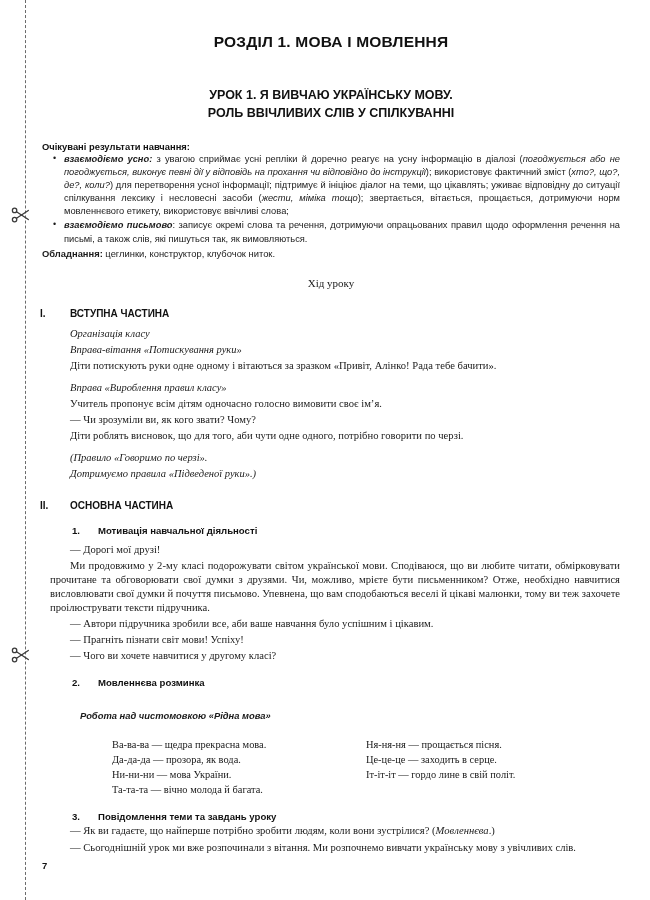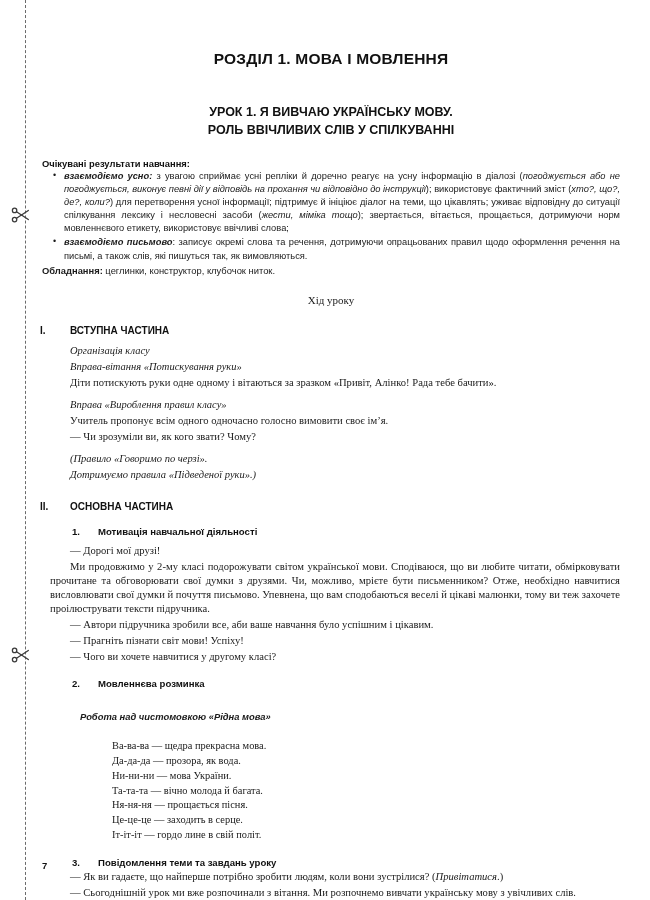--- a/index.html
+++ b/index.html
@@ -46,21 +46,21 @@
     padding: 0 30px 0 42px;
   }
 
   h1.chapter-title {
     font-family: "Liberation Sans", "DejaVu Sans", sans-serif;
     font-size: 15.5px;
     font-weight: bold;
     text-align: center;
     letter-spacing: 0.2px;
     margin: 0;
-    padding-top: 50px;
+    padding-top: 33px;
     color: #111;
   }
 
   .lesson-title {
     font-family: "Liberation Sans", "DejaVu Sans", sans-serif;
     font-size: 12.5px;
     font-weight: bold;
     text-align: center;
     line-height: 1.42;
     margin: 0;
@@ -197,21 +197,20 @@
     padding-left: 28px;
     padding-top: 12px;
   }
 
   .twocol {
     display: flex;
     padding-left: 70px;
     padding-top: 7px;
     font-size: 10.4px;
     line-height: 1.42;
-    flex-direction: column;
   }
   .twocol .col { width: 290px; }
   .twocol .col p { margin: 0; }
 
   .page-number {
     position: absolute;
     left: 42px;
     top: 860px;
     font-family: "Liberation Sans", "DejaVu Sans", sans-serif;
     font-size: 9.5px;
@@ -269,22 +268,23 @@
   <p class="course-head">Хід уроку</p>
 
   <p class="part-head">
     <span class="rn">I.</span><span>ВСТУПНА ЧАСТИНА</span>
   </p>
 
   <p class="ital-line">Організація класу</p>
   <p class="ital-line tight">Вправа-вітання «Потискування руки»</p>
   <p class="body-line">Діти потискують руки одне одному і вітаються за зразком «Привіт, Алінко! Рада тебе бачити».</p>
   <p class="ital-line">Вправа «Вироблення правил класу»</p>
-  <p class="body-line">Учитель пропонує всім одного одночасно голосно вимовити своє ім’я.</p>
+  <p class="body-line">Учитель пропонує всім дітям одночасно голосно вимовити своє ім’я.</p>
   <p class="body-line">— Чи зрозуміли ви, як кого звати? Чому?</p>
+  <p class="body-line">Діти роблять висновок, що для того, аби чути одне одного, потрібно говорити по черзі.</p>
   <p class="ital-line">(Правило «Говоримо по черзі».</p>
   <p class="ital-line tight">Дотримуємо правила «Підведеної руки».)</p>
 
   <p class="part-head">
     <span class="rn">II.</span><span>ОСНОВНА ЧАСТИНА</span>
   </p>
 
   <p class="sub-head">
     <span class="num">1.</span><span>Мотивація навчальної діяльності</span>
   </p>
@@ -312,18 +312,18 @@
       <p>Ня-ня-ня — прощається пісня.</p>
       <p>Це-це-це — заходить в серце.</p>
       <p>Іт-іт-іт — гордо лине в свій політ.</p>
     </div>
   </div>
 
   <p class="sub-head">
     <span class="num">3.</span><span>Повідомлення теми та завдань уроку</span>
   </p>
 
-  <p class="body-par2"><span class="dashlead">— Як ви гадаєте, що найперше потрібно зробити людям, коли вони зустрілися? (</span><span class="it">Привітатися</span><span>.)</span></p>
+  <p class="body-par2"><span class="dashlead">— Як ви гадаєте, що найперше потрібно зробити людям, коли вони зустрілися? (</span><span class="it">Мовленнєва</span><span>.)</span></p>
   <p class="body-par2"><span class="dashlead">— Сьогоднішній урок ми вже розпочинали з вітання. Ми розпочнемо вивчати українську мову з увічливих слів.</span></p>
 
 </div>
 
 <div class="page-number">7</div>
 
 </body></html>

